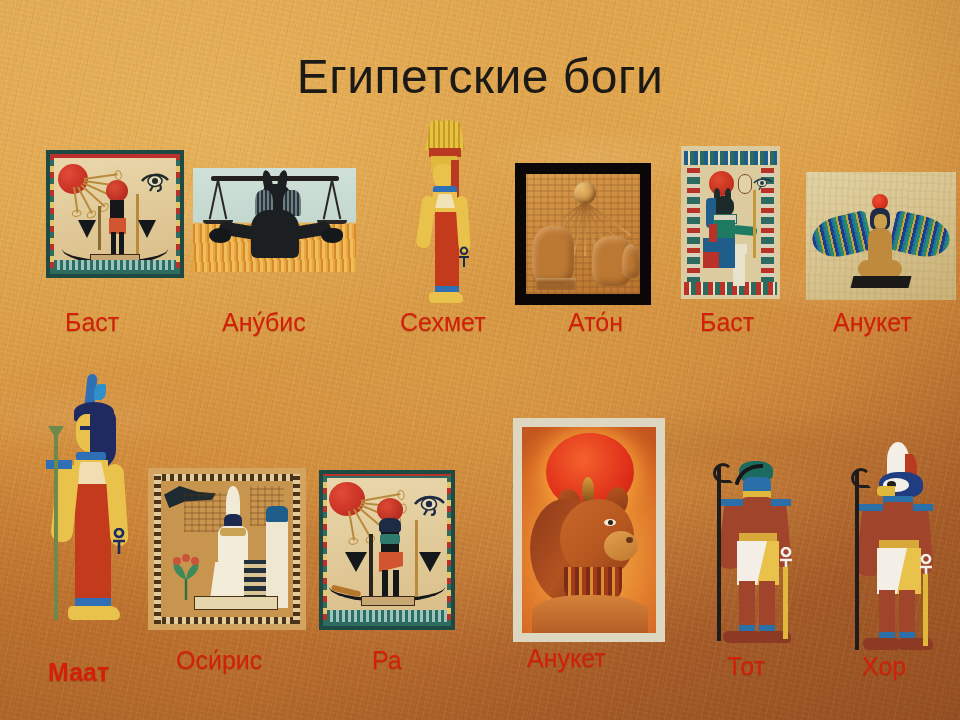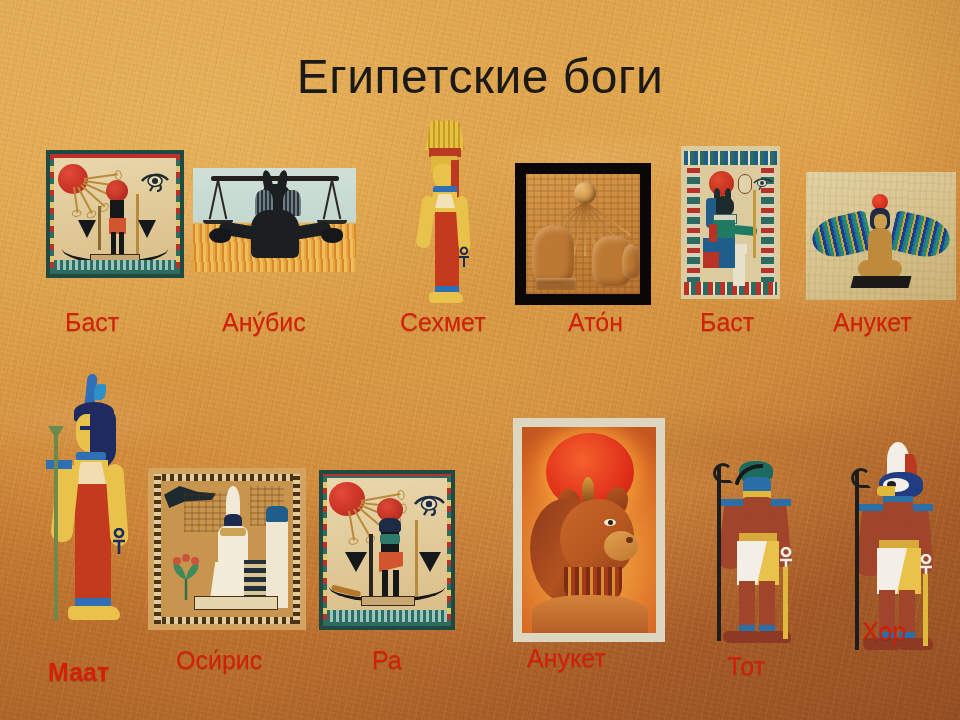--- a/index.html
+++ b/index.html
@@ -494,15 +494,15 @@
     <div style="position:absolute;left:56px;top:196px;width:34px;height:12px;background:#8d3a24;border-radius:5px 6px 3px 3px;"></div>
     <div class="staff" style="left:12px;top:28px;height:180px;width:4px;background:#1f1d1c;"></div>
     <div style="position:absolute;left:8px;top:26px;width:14px;height:14px;border:3px solid #1f1d1c;border-radius:50% 50% 0 50%;border-right-color:transparent;"></div>
     <div style="position:absolute;left:74px;top:112px;width:18px;height:30px;">
       <svg viewBox="0 0 18 30" width="18" height="30">
           <path d="M9 9 a4 4 0 1 1 0.01 0 M3 13 h12 M9 13 v15" stroke="#f3efe6" stroke-width="2.6" fill="none"></path>
         </svg>
     </div>
     <div class="staff" style="left:80px;top:132px;height:72px;width:5px;background:#e0b93c;"></div>
   </div>
-  <div class="lbl" style="left:862px;top:617px;">Хор</div>
+  <div class="lbl" style="left:862px;top:652px;">Хор</div>
 
 </div>
 
 </body></html>

